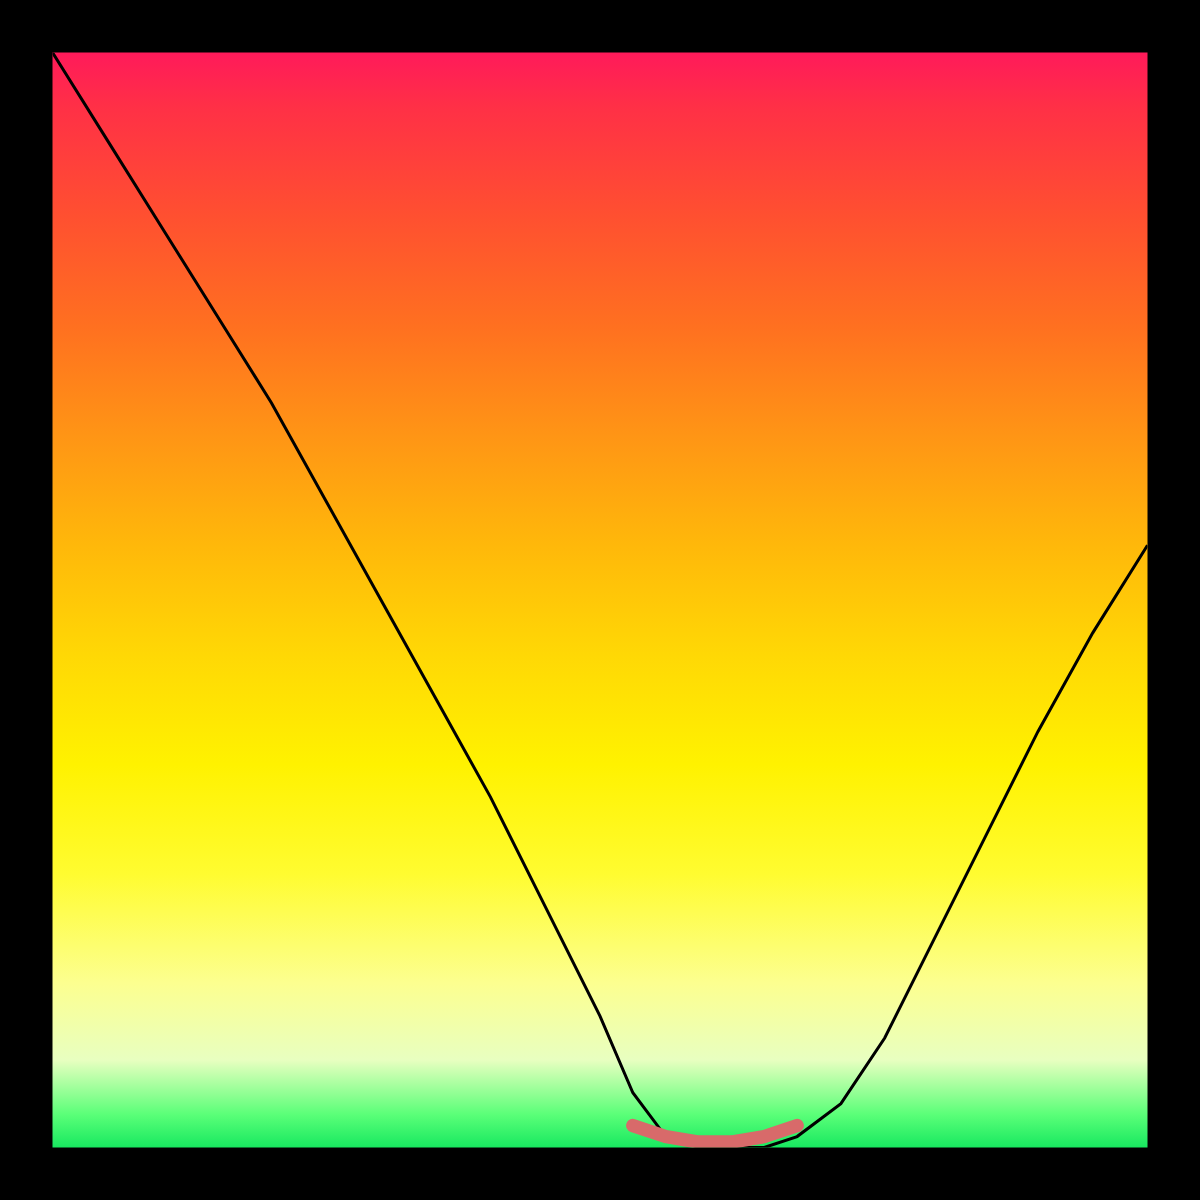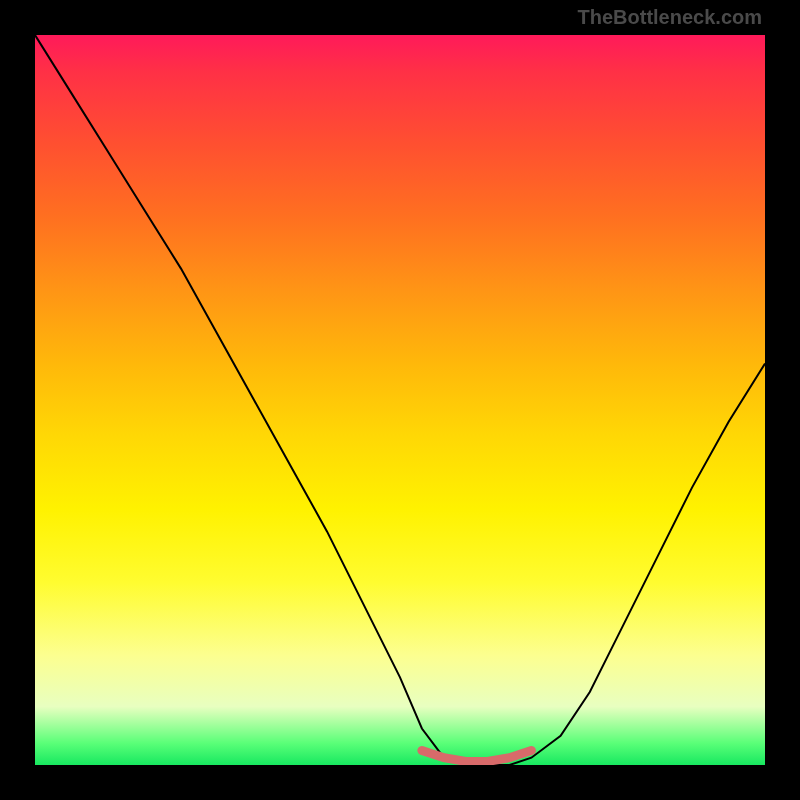--- a/index.html
+++ b/index.html
@@ -54,20 +54,19 @@
     top: 0;
     left: 0;
     width: 730px;
     height: 730px;
   }
 </style>
 </head>
 <body>
 
 <div class="chart-container">
-  <div class="watermark">TheBottleneck.com</div>
   <div class="plot-area">
     <svg class="curves" viewBox="0 0 730 730" preserveAspectRatio="none">
       <path id="main-curve" fill="none" stroke="#000000" stroke-width="2" d="M0.0 0.0 L36.5 58.4 L73.0 116.8 L109.5 175.2 L146.0 233.6 L182.5 299.3 L219.0 365.0 L255.5 430.7 L292.0 496.4 L328.5 569.4 L365.0 642.4 L386.9 693.5 L408.8 722.7 L430.7 730.0 L452.6 730.0 L474.5 730.0 L496.4 722.7 L525.6 700.8 L554.8 657.0 L584.0 598.6 L620.5 525.6 L657.0 452.6 L693.5 386.9 L730.0 328.5"></path>
       <path id="marker-curve" fill="none" stroke="#d86a6a" stroke-width="9" stroke-linecap="round" d="M386.9 715.4 L408.8 722.7 L430.7 726.4 L452.6 726.4 L474.5 722.7 L496.4 715.4"></path>
     </svg>
   </div>
 </div>
 
 </body></html>

